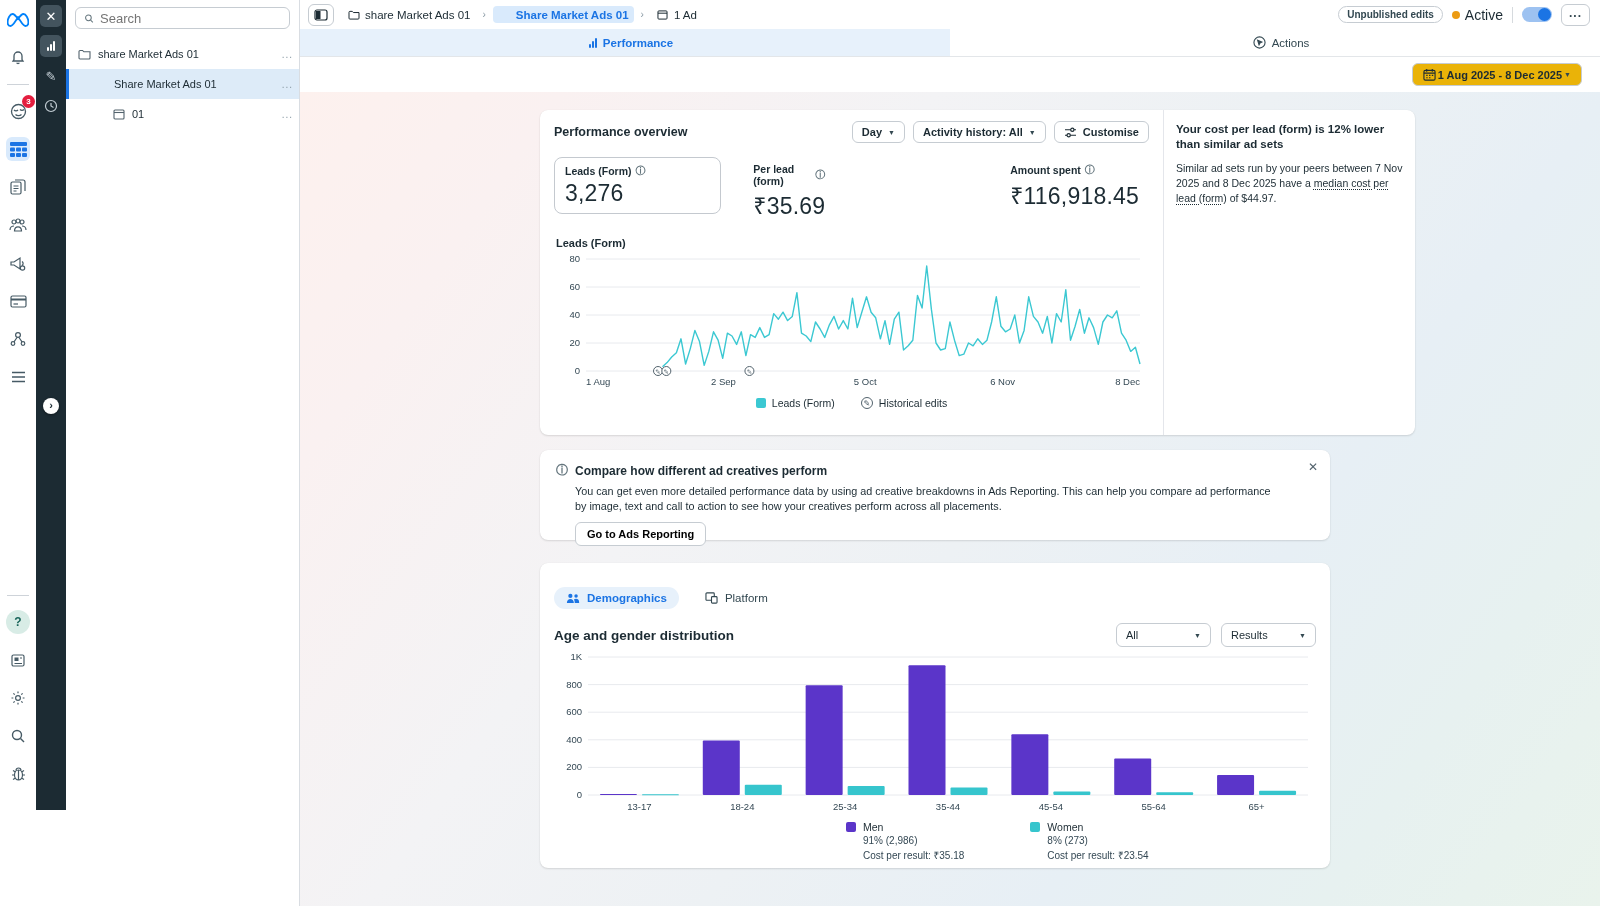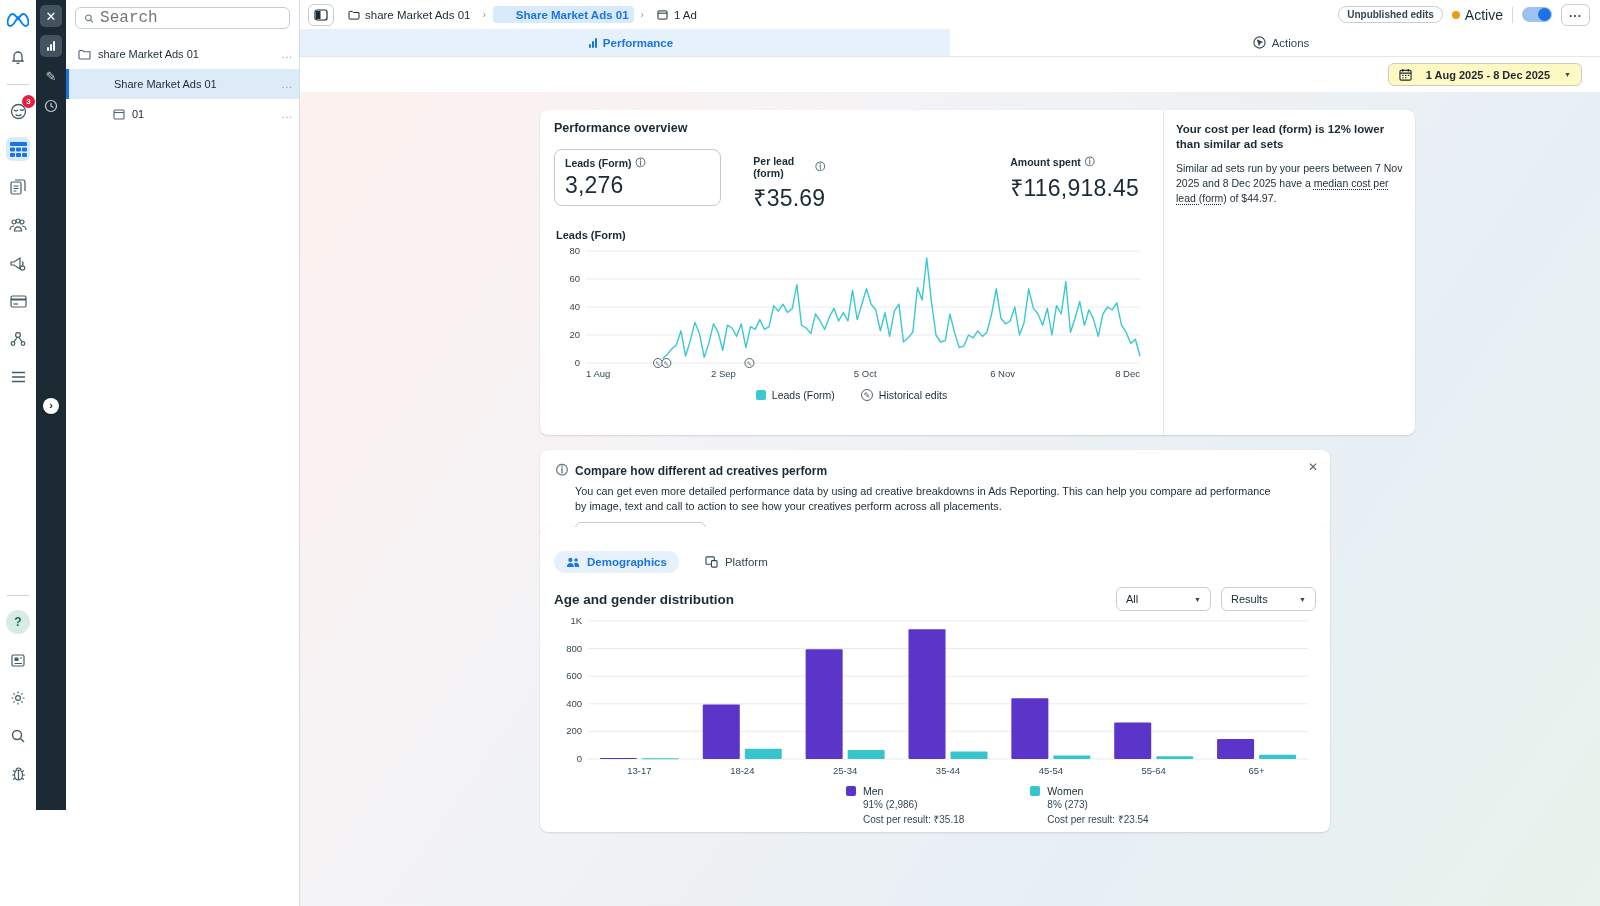--- a/index.html
+++ b/index.html
@@ -28,22 +28,22 @@
   .tool-btn.boxed { background:#43545e; color:#fff; }
   .expand-btn { position:absolute; left:50%; transform:translateX(-50%); top:398px; width:16px; height:16px;
     background:#fff; border-radius:50%; box-shadow:0 1px 3px rgba(0,0,0,.4); color:#1c2b33;
     font-size:11px; line-height:15px; text-align:center; font-weight:bold; cursor:pointer; }
 
   
   .tree-panel { width:234px; height:100%; background:#fff; border-right:1px solid #d9dde2; flex:none; }
   .search-wrap { margin:7px 9px 10px 9px; }
   .search-box { display:flex; align-items:center; gap:6px; border:1px solid #c6ccd2; border-radius:6px;
     height:22px; padding:0 8px; color:#65767e; }
-  .search-box input { border:none; outline:none; font-size:16px; width:100%; color:#1c2b33;
-    font-family:Liberation Mono, monospace; background:transparent; }
+  .search-box input { border:none; outline:none; font-size:13px; width:100%; color:#1c2b33;
+    font-family:Liberation Sans, sans-serif; background:transparent; }
   .tree-row { height:30px; display:flex; align-items:center; gap:7px; padding-right:6px; cursor:pointer;
     position:relative; font-size:11px; color:#1c2b33; }
   .tree-row .dots { margin-left:auto; color:#8a9ba5; letter-spacing:1px; font-size:10px; }
   .tree-row.selected { background:#ddebf8; }
   .tree-row.selected::before { content:""; position:absolute; left:0; top:0; bottom:0; width:3px; background:#1b74e4; }
   .t-ic { width:13px; height:13px; flex:none; display:flex; align-items:center; justify-content:center; color:#53636d; }
   .grid4 { display:grid; grid-template-columns:6px 6px; grid-template-rows:6px 6px; gap:1px; }
   .grid4 span { background:#1b74e4; border-radius:1px; }
   .grid4 span:nth-child(2){ border-radius:1px 1px 1px 1px; }
 
@@ -70,22 +70,22 @@
 
   .tab-row { height:28px; display:flex; flex:none; background:#fff; border-bottom:1px solid #e3e6e9;}
   .tab { flex:1; display:flex; align-items:center; justify-content:center; gap:6px; font-size:11.5px;
     color:#334851; cursor:pointer;padding-left:12px; }
   .tab.active { background:#e7f1fb; color:#1b74e4; font-weight:bold; }
   .mini-bars { display:flex; align-items:flex-end; gap:1px; height:10px; }
   .mini-bars i { width:2px; background:currentColor; border-radius:1px; display:block; }
 
   .date-row { height:35px; background:#fff; display:flex; align-items:center; justify-content:flex-end;
     padding:0 18px; flex:none; }
-  .date-btn { display:flex; align-items:center; gap:14px; border:1px solid #c6ccd2; border-radius:6px;
-    padding:4px 10px; font-size:11px; font-weight:bold; cursor:pointer; background:#fef9c3; }
+  .date-btn { display:flex; align-items:center; gap:2px; border:1px solid #c6ccd2; border-radius:6px;
+    padding:4px 10px; font-size:11px; font-weight:bold; cursor:pointer; background:#eab308; }
   .caret { font-size:7px; color:#334851; }
 
   .content { flex:1; overflow:hidden; position:relative;
     background:linear-gradient(125deg,#fdf1ee 0%, #faf1f1 14%, #f3f3f5 34%, #edf1f4 52%, #e7eff5 70%, #e7f1f0 85%, #e9f3ec 100%); }
 
   .card { position:absolute; background:#fff; border-radius:8px; box-shadow:0 1px 2px rgba(0,0,0,.12), 0 0 1px rgba(0,0,0,.08); }
   .card-overview { left:240px; top:18px; width:875px; height:325px; display:flex; }
   .ov-left { width:623px; padding:11px 14px 8px; }
   .ov-right { flex:1; border-left:1px solid #e4e6eb; padding:12px 12px; }
 
@@ -115,21 +115,21 @@
   .insight-body { font-size:10.5px; line-height:1.45; margin-top:9px; color:#1c2b33; }
   .dotted { text-decoration:underline dotted; text-underline-offset:2px; }
 
   .card-banner { left:240px; top:358px; width:790px; height:90px; padding:12px 16px; }
   .banner-title { display:flex; align-items:center; gap:7px; font-size:12px; font-weight:bold; }
   .banner-text { font-size:10.8px; line-height:1.4; margin:5px 0 8px 19px; max-width:710px; }
   .banner-btn { margin-left:19px; border:1px solid #c6ccd2; border-radius:6px; background:#fff;
     font-size:11px; font-weight:bold; padding:5px 11px; cursor:pointer; font-family:"Liberation Sans",sans-serif; }
   .banner-close { position:absolute; top:10px; right:12px; color:#53636d; cursor:pointer; font-size:12px; }
 
-  .card-demo { left:240px; top:435px; width:790px; height:305px; padding:24px 14px; }
+  .card-demo { left:240px; top:471px; width:790px; height:305px; padding:24px 14px; }
   .pill-tabs { display:flex; align-items:center; gap:14px; }
   .pill-tab { display:flex; align-items:center; gap:7px; font-size:11.5px; padding:5px 12px; border-radius:15px;
     cursor:pointer; color:#334851; }
   .pill-tab.active { background:#e7f1fb; color:#1b74e4; font-weight:bold; }
   .demo-title-row { display:flex; align-items:center; margin-top:14px; }
   .demo-title { font-size:13.5px; font-weight:bold; }
   .demo-selects { margin-left:auto; display:flex; gap:10px; }
   .sel-btn { display:flex; align-items:center; justify-content:space-between; border:1px solid #c6ccd2;
     border-radius:6px; width:95px; padding:5px 9px; font-size:11px; cursor:pointer; background:#fff; }
   .demo-legend { display:flex; gap:66px; margin:2px 0 0 292px; }
@@ -386,20 +386,38 @@
         <span class="caret">▼</span>
       </div>
     </div>
 
     <div class="content">
 
       <div class="card card-overview">
         <div class="ov-left">
           <div class="ov-header">
             <span class="ov-title">Performance overview</span>
+            <div class="ov-controls">
+              <span class="ctl-btn">
+                <span>Day</span>
+                <span class="caret">▼</span>
+              </span>
+              <span class="ctl-btn">
+                <span>Activity history: All</span>
+                <span class="caret">▼</span>
+              </span>
+              <span class="ctl-btn">
+                <svg width="13" height="11" viewBox="0 0 14 12" fill="none" stroke="currentColor" stroke-width="1.3">
+                    <path d="M1 3 L13 3 M1 9 L13 9"></path>
+                    <circle cx="9" cy="3" r="1.8" fill="#fff"></circle>
+                    <circle cx="5" cy="9" r="1.8" fill="#fff"></circle>
+                  </svg>
+                <span>Customise</span>
+              </span>
+            </div>
           </div>
 
           <div class="metrics">
             <div class="metric boxed">
               <span class="lbl">
                   <span>Leads (Form)</span>
                   <span class="info-i">ⓘ</span>
                 </span>
               <div class="val">3,276</div>
             </div>

